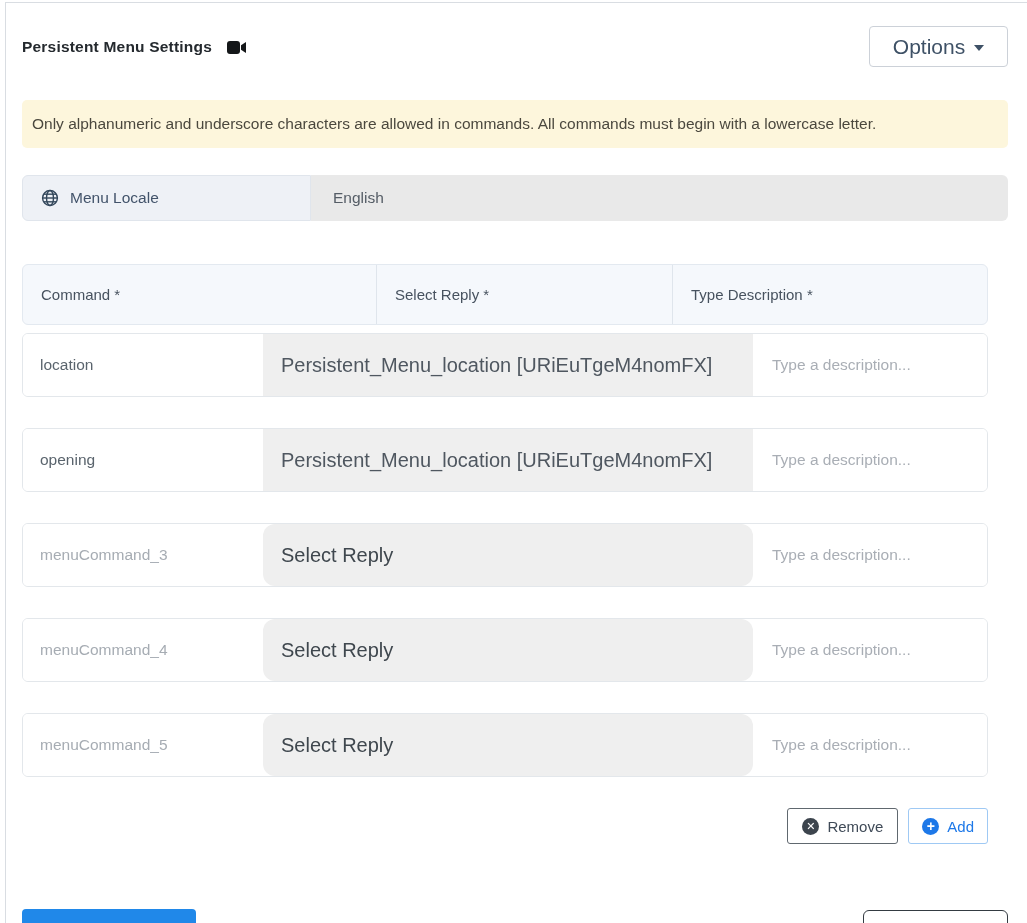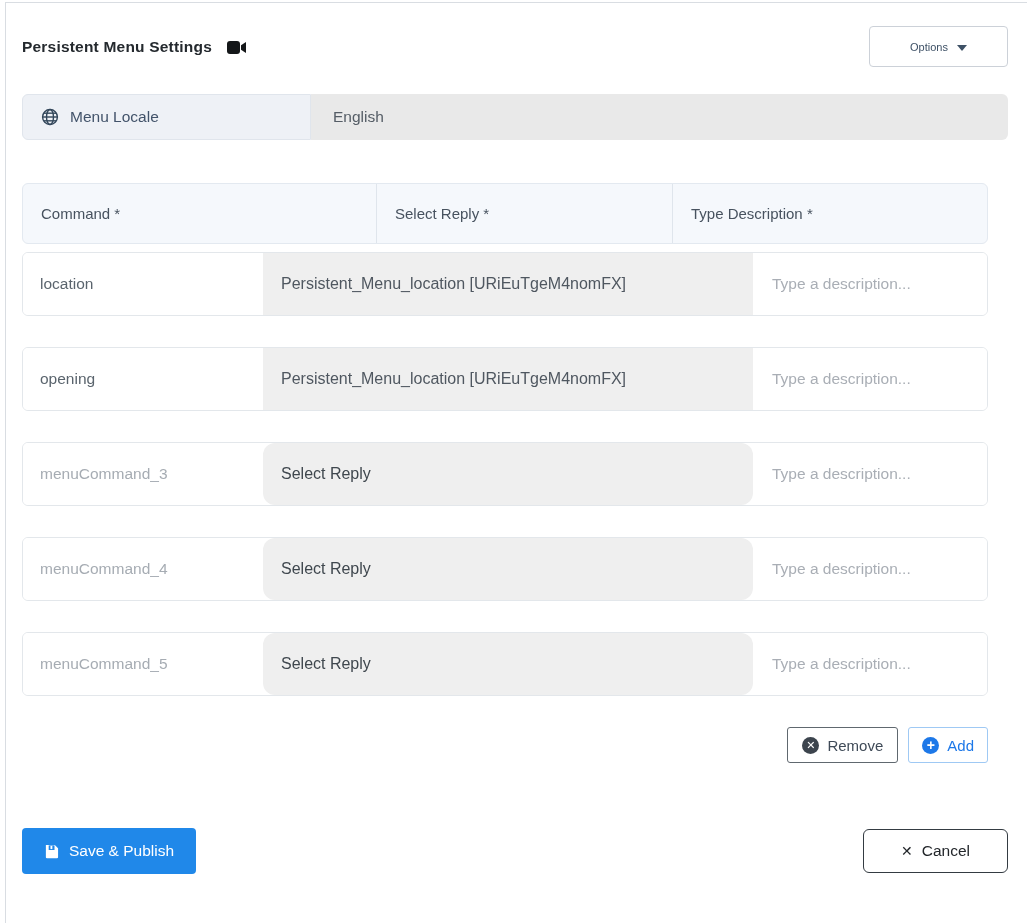--- a/index.html
+++ b/index.html
@@ -18,21 +18,21 @@
   }
   
   .topbar { margin-top:23px; height:41px; display:flex; align-items:center; justify-content:space-between; }
   .title-group { display:flex; align-items:center; gap:15px; }
   .page-title { font-weight:700; font-size:15.5px; color:#24292e; letter-spacing:.2px; }
   .cam-icon { display:inline-flex; margin-top:2px; }
   .btn-options {
     width:139px; height:41px; background:#fff;
     border:1px solid #ccd1d8; border-radius:4px;
     display:flex; align-items:center; justify-content:center; gap:9px;
-    font-family:inherit; font-size:11px; color:#3e5166; cursor:pointer;
+    font-family:inherit; font-size:21px; color:#3e5166; cursor:pointer;
   }
   .caret-down { width:0; height:0; border-left:5px solid transparent; border-right:5px solid transparent; border-top:6px solid #3e5166; display:inline-block; margin-top:2px; }
   
   .alert {
     margin-top:33px; height:48px; background:#fdf6dc; border-radius:5px;
     display:flex; align-items:center; padding:0 10px;
     font-size:15.5px; color:#4b483e;
   }
   
   .locale { margin-top:27px; height:46px; display:flex; }
@@ -64,21 +64,21 @@
   }
   .cell-cmd { flex:0 0 240px; }
   .cell-cmd input {
     width:100%; height:100%; border:none; outline:none; background:#fff;
     padding:0 0 0 17px; font-family:inherit; font-size:15.5px; color:#5a646d;
   }
   .cell-cmd input::placeholder { color:#a6acb3; opacity:1; }
   .cell-reply {
     flex:0 0 490px; background:#efefef;
     display:flex; align-items:center; padding-left:18px;
-    font-size:16px; cursor:pointer;
+    font-size:20px; cursor:pointer;
   }
   .cell-reply.filled { color:#4f5760; }
   .cell-reply.empty  { color:#3f474e;border-radius:12px; }
   .cell-desc { flex:1; }
   .cell-desc input {
     width:100%; height:100%; border:none; outline:none; background:#fff;
     padding:0 0 0 19px; font-family:inherit; font-size:15.5px; color:#5a646d;
   }
   .cell-desc input::placeholder { color:#a9aeb5; opacity:1; }
   
@@ -124,20 +124,23 @@
           <path d="M14 5.2 L19 2 v11 L14 9.8 z" fill="#141719"></path>
         </svg>
       </span>
     </div>
     <button class="btn-options">
       <span>Options</span>
       <span class="caret-down"></span>
     </button>
   </div>
 
+  <div class="alert">
+    <span>Only alphanumeric and underscore characters are allowed in commands. All commands must begin with a lowercase letter.</span>
+  </div>
 
   <div class="locale">
     <div class="locale-label">
       <span style="display:inline-flex;">
         <svg width="18" height="18" viewBox="0 0 16 16" fill="none" stroke="#33475b" stroke-width="1.25">
           <circle cx="8" cy="8" r="6.6"></circle>
           <ellipse cx="8" cy="8" rx="3.1" ry="6.6"></ellipse>
           <path d="M1.4 8 h13.2"></path>
           <path d="M2.3 4.6 h11.4"></path>
           <path d="M2.3 11.4 h11.4"></path>

